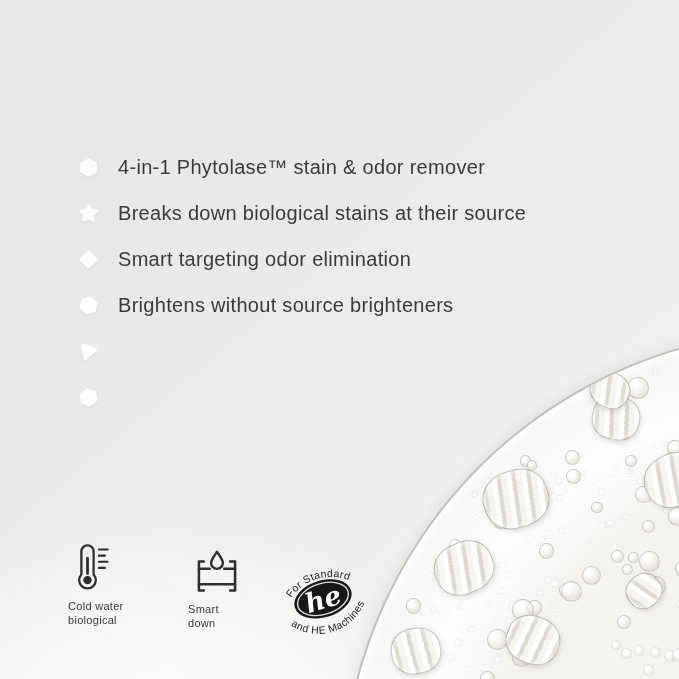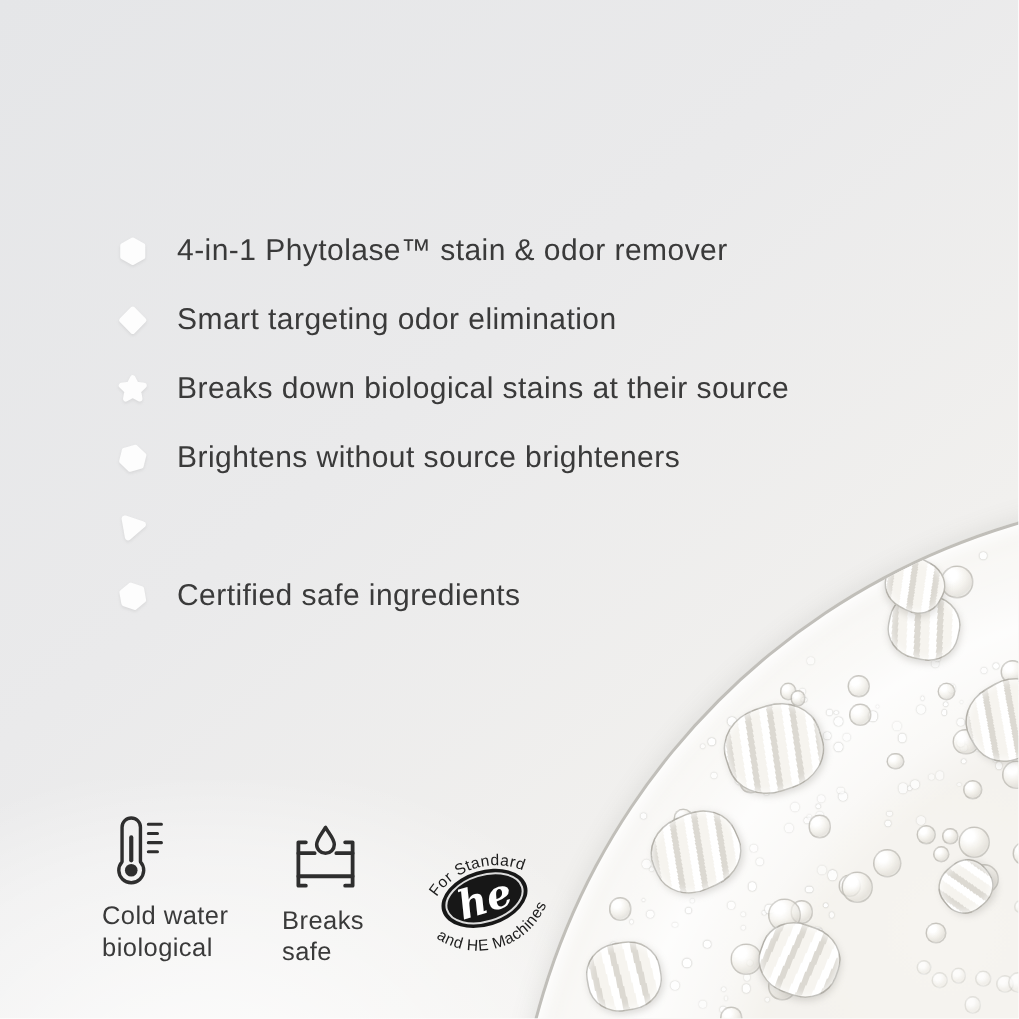--- a/index.html
+++ b/index.html
@@ -55,21 +55,21 @@
     background:radial-gradient(circle at 35% 30%, rgba(255,255,255,.9) 0 25%, rgba(236,234,228,.4) 60%, rgba(222,219,212,.35) 100%);
     border:1px solid rgba(160,158,150,.25);
   }
   .bub.big{
     border-radius:44%;
     border:1px solid rgba(138,136,128,.5);
     box-shadow:inset 0 0 6px rgba(255,255,255,.95), 1px 2px 5px rgba(148,146,138,.30);
   }
   
   .badges{position:absolute;left:0;top:0;width:100%;height:100%;z-index:3;pointer-events:none;}
-  .badge-label{font-size:17px;line-height:1.25;color:#3a3a3a;letter-spacing:.3px;}
+  .badge-label{font-size:11px;line-height:1.25;color:#3a3a3a;letter-spacing:.3px;}
   .badge-cold{position:absolute;left:68px;top:544px;}
   .badge-cold svg{display:block;margin-left:2px;}
   .badge-cold .badge-label{margin-top:3px;}
   .badge-septic{position:absolute;left:188px;top:548px;}
   .badge-septic svg{display:block;}
   .badge-septic .badge-label{margin-top:8px;}
   .badge-he{position:absolute;left:266px;top:540px;width:114px;height:114px;}
   .iconline{fill:none;stroke:#2e2e2e;stroke-width:2.6;stroke-linecap:round;stroke-linejoin:round;}
   .iconfill{fill:#2e2e2e;stroke:none;}
   .he-arc-text{font-family:"Liberation Sans",sans-serif;font-size:11px;letter-spacing:.4px;fill:#1d1d1d;font-weight:400;}
@@ -88,55 +88,54 @@
       <span class="bullet">
         <svg viewBox="0 0 24 24">
             <polygon class="shape" stroke-width="3.5" points="12,3.2 19.8,7.6 19.8,16.4 12,20.8 4.2,16.4 4.2,7.6"></polygon>
           </svg>
       </span>
       <span class="ftext">4-in-1 Phytolase™ stain &amp; odor remover</span>
     </li>
     <li class="feature">
       <span class="bullet">
         <svg viewBox="0 0 24 24">
+            <polygon class="shape" stroke-width="4.2" points="12,3.4 14.6,8.4 20.6,9.2 16.3,13.4 17.3,19.3 12,16.5 6.7,19.3 7.7,13.4 3.4,9.2 9.4,8.4"></polygon>
+          </svg>
+      </span>
+      <span class="ftext">Breaks down biological stains at their source</span>
+    </li>
+    <li class="feature">
+      <span class="bullet">
+        <svg viewBox="0 0 24 24">
             <polygon class="shape" stroke-width="4" points="12,3.6 20.4,12 12,20.4 3.6,12"></polygon>
           </svg>
       </span>
       <span class="ftext">Smart targeting odor elimination</span>
     </li>
     <li class="feature">
       <span class="bullet">
         <svg viewBox="0 0 24 24">
-            <polygon class="shape" stroke-width="4.2" points="12,3.4 14.6,8.4 20.6,9.2 16.3,13.4 17.3,19.3 12,16.5 6.7,19.3 7.7,13.4 3.4,9.2 9.4,8.4"></polygon>
-          </svg>
-      </span>
-      <span class="ftext">Breaks down biological stains at their source</span>
-    </li>
-    <li class="feature">
-      <span class="bullet">
-        <svg viewBox="0 0 24 24">
             <polygon class="shape" stroke-width="3.5" transform="rotate(14 12 12)" points="12,3.2 19.8,7.6 19.8,16.4 12,20.8 4.2,16.4 4.2,7.6"></polygon>
           </svg>
       </span>
       <span class="ftext">Brightens without source brighteners</span>
     </li>
     <li class="feature">
       <span class="bullet">
         <svg viewBox="0 0 24 24">
             <polygon class="shape" stroke-width="5" points="6,5.5 19.5,10 8.5,19.5"></polygon>
           </svg>
       </span>
     </li>
     <li class="feature">
       <span class="bullet">
         <svg viewBox="0 0 24 24">
             <polygon class="shape" stroke-width="3.5" transform="rotate(-10 12 12)" points="12,3.2 19.8,7.6 19.8,16.4 12,20.8 4.2,16.4 4.2,7.6"></polygon>
           </svg>
       </span>
-      <span class="ftext">Certified safe ingredients</span>
     </li>
   </ul>
 
   <div class="photo-blob">
     <div class="bubbles" id="bubbles">
         <div class="bub tiny" style="left: 151.627px; top: 324.921px; width: 5.64712px; height: 5.64712px; opacity: 0.804062;"></div>
         <div class="bub tiny" style="left: 193.442px; top: 214.058px; width: 4.36953px; height: 4.36953px; opacity: 0.751723;"></div>
         <div class="bub tiny" style="left: 219.195px; top: 157.819px; width: 4.97245px; height: 4.97245px; opacity: 0.554882;"></div>
         <div class="bub tiny" style="left: 200.977px; top: 204.739px; width: 2.91125px; height: 2.91125px; opacity: 0.888975;"></div>
         <div class="bub tiny" style="left: 194.883px; top: 107.245px; width: 4.83941px; height: 4.83941px; opacity: 0.497024;"></div>
@@ -329,22 +328,22 @@
     </div>
 
     <div class="badge-septic">
       <svg width="58" height="47" viewBox="0 0 64 52">
         <path class="iconline" d="M32,4 C29,9.2 25.5,12.6 25.5,16.6 a6.5,6.5 0 0 0 13,0 C38.5,12.6 35,9.2 32,4 Z"></path>
         <path class="iconline" d="M12,15 V47 M12,15 H17.5 M12,47 H17.5" style="stroke-width:2.8"></path>
         <path class="iconline" d="M52,15 V47 M52,15 H46.5 M52,47 H46.5" style="stroke-width:2.8"></path>
         <path class="iconline" d="M12,23 H24 M40,23 H52 M12,40 H52" style="stroke-width:2.8"></path>
       </svg>
       <div class="badge-label">
-        <div>Breaks</div>
-        <div>safe</div>
+        <div>Smart</div>
+        <div>down</div>
       </div>
     </div>
 
     <div class="badge-he">
       <svg width="114" height="114" viewBox="0 0 120 120">
         <g transform="rotate(-17 60 62)">
           <path id="heArcTop" d="M 12,76 A 50,50 0 0 1 108,76" fill="none"></path>
           <path id="heArcBot" d="M 12,66 A 52,52 0 0 0 108,66" fill="none"></path>
           <text class="he-arc-text">
             <textPath href="#heArcTop" startOffset="50%" text-anchor="middle">For Standard</textPath>

